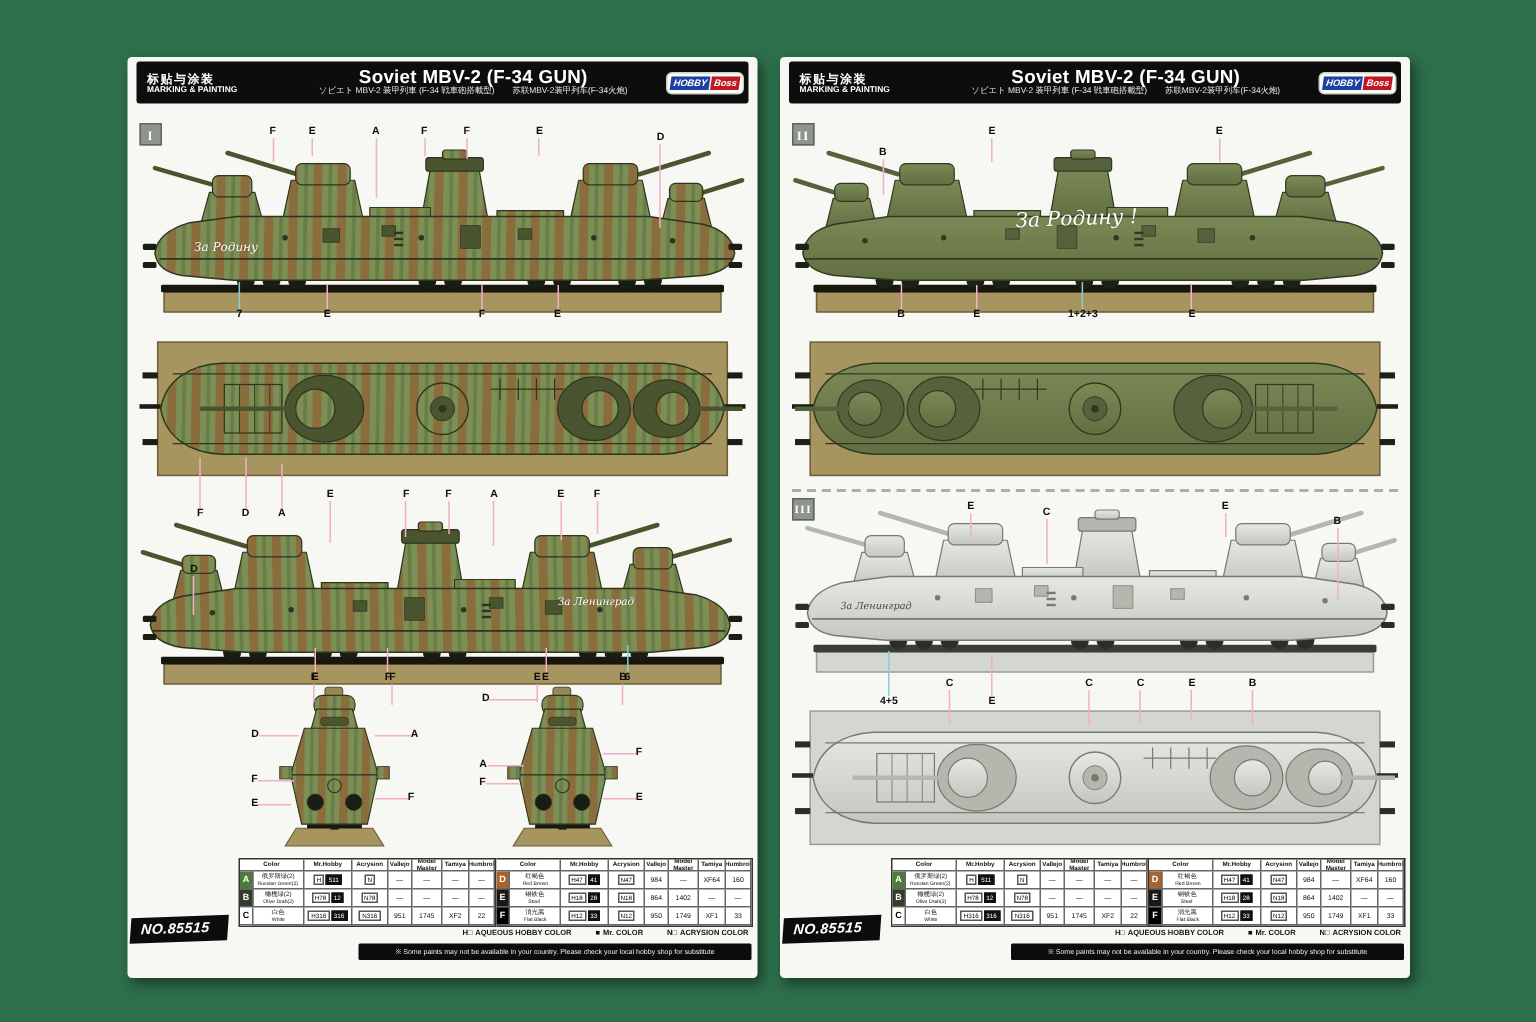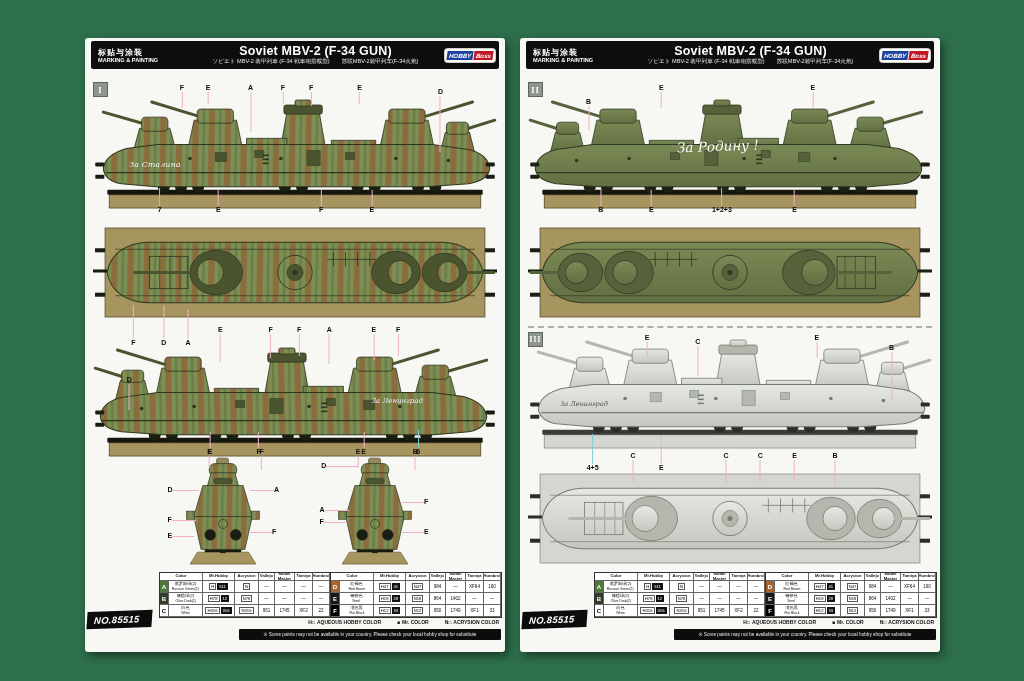--- a/index.html
+++ b/index.html
@@ -231,21 +231,21 @@
           </span>
       </div>
     </div>
 
     <div class="badge" style="left:8px;top:44px">I</div>
 
     <div class="art" style="left:8px;top:46px;width:404px;height:134px">
       <svg class="scheme-camo" style="top:16px" width="404" height="113" viewBox="0 0 400 112">
           <use href="#trainSide"></use>
         </svg>
-      <div class="decal" style="left:9%;top:57%;font-size:8px">За Сталина</div>
+      <div class="decal" style="left:9%;top:57%;font-size:8px">За Родину</div>
     <div class="co down" style="left: 22%; top: 0px;">
           <span class="ct">F</span>
           <span class="cl" style="height: 16px; width: 1px;"></span>
         </div>
         <div class="co down" style="left: 28.5%; top: 0px;">
           <span class="ct">E</span>
           <span class="cl" style="height: 12px; width: 1px;"></span>
         </div>
         <div class="co down" style="left: 39%; top: 0px;">
           <span class="ct">A</span>

